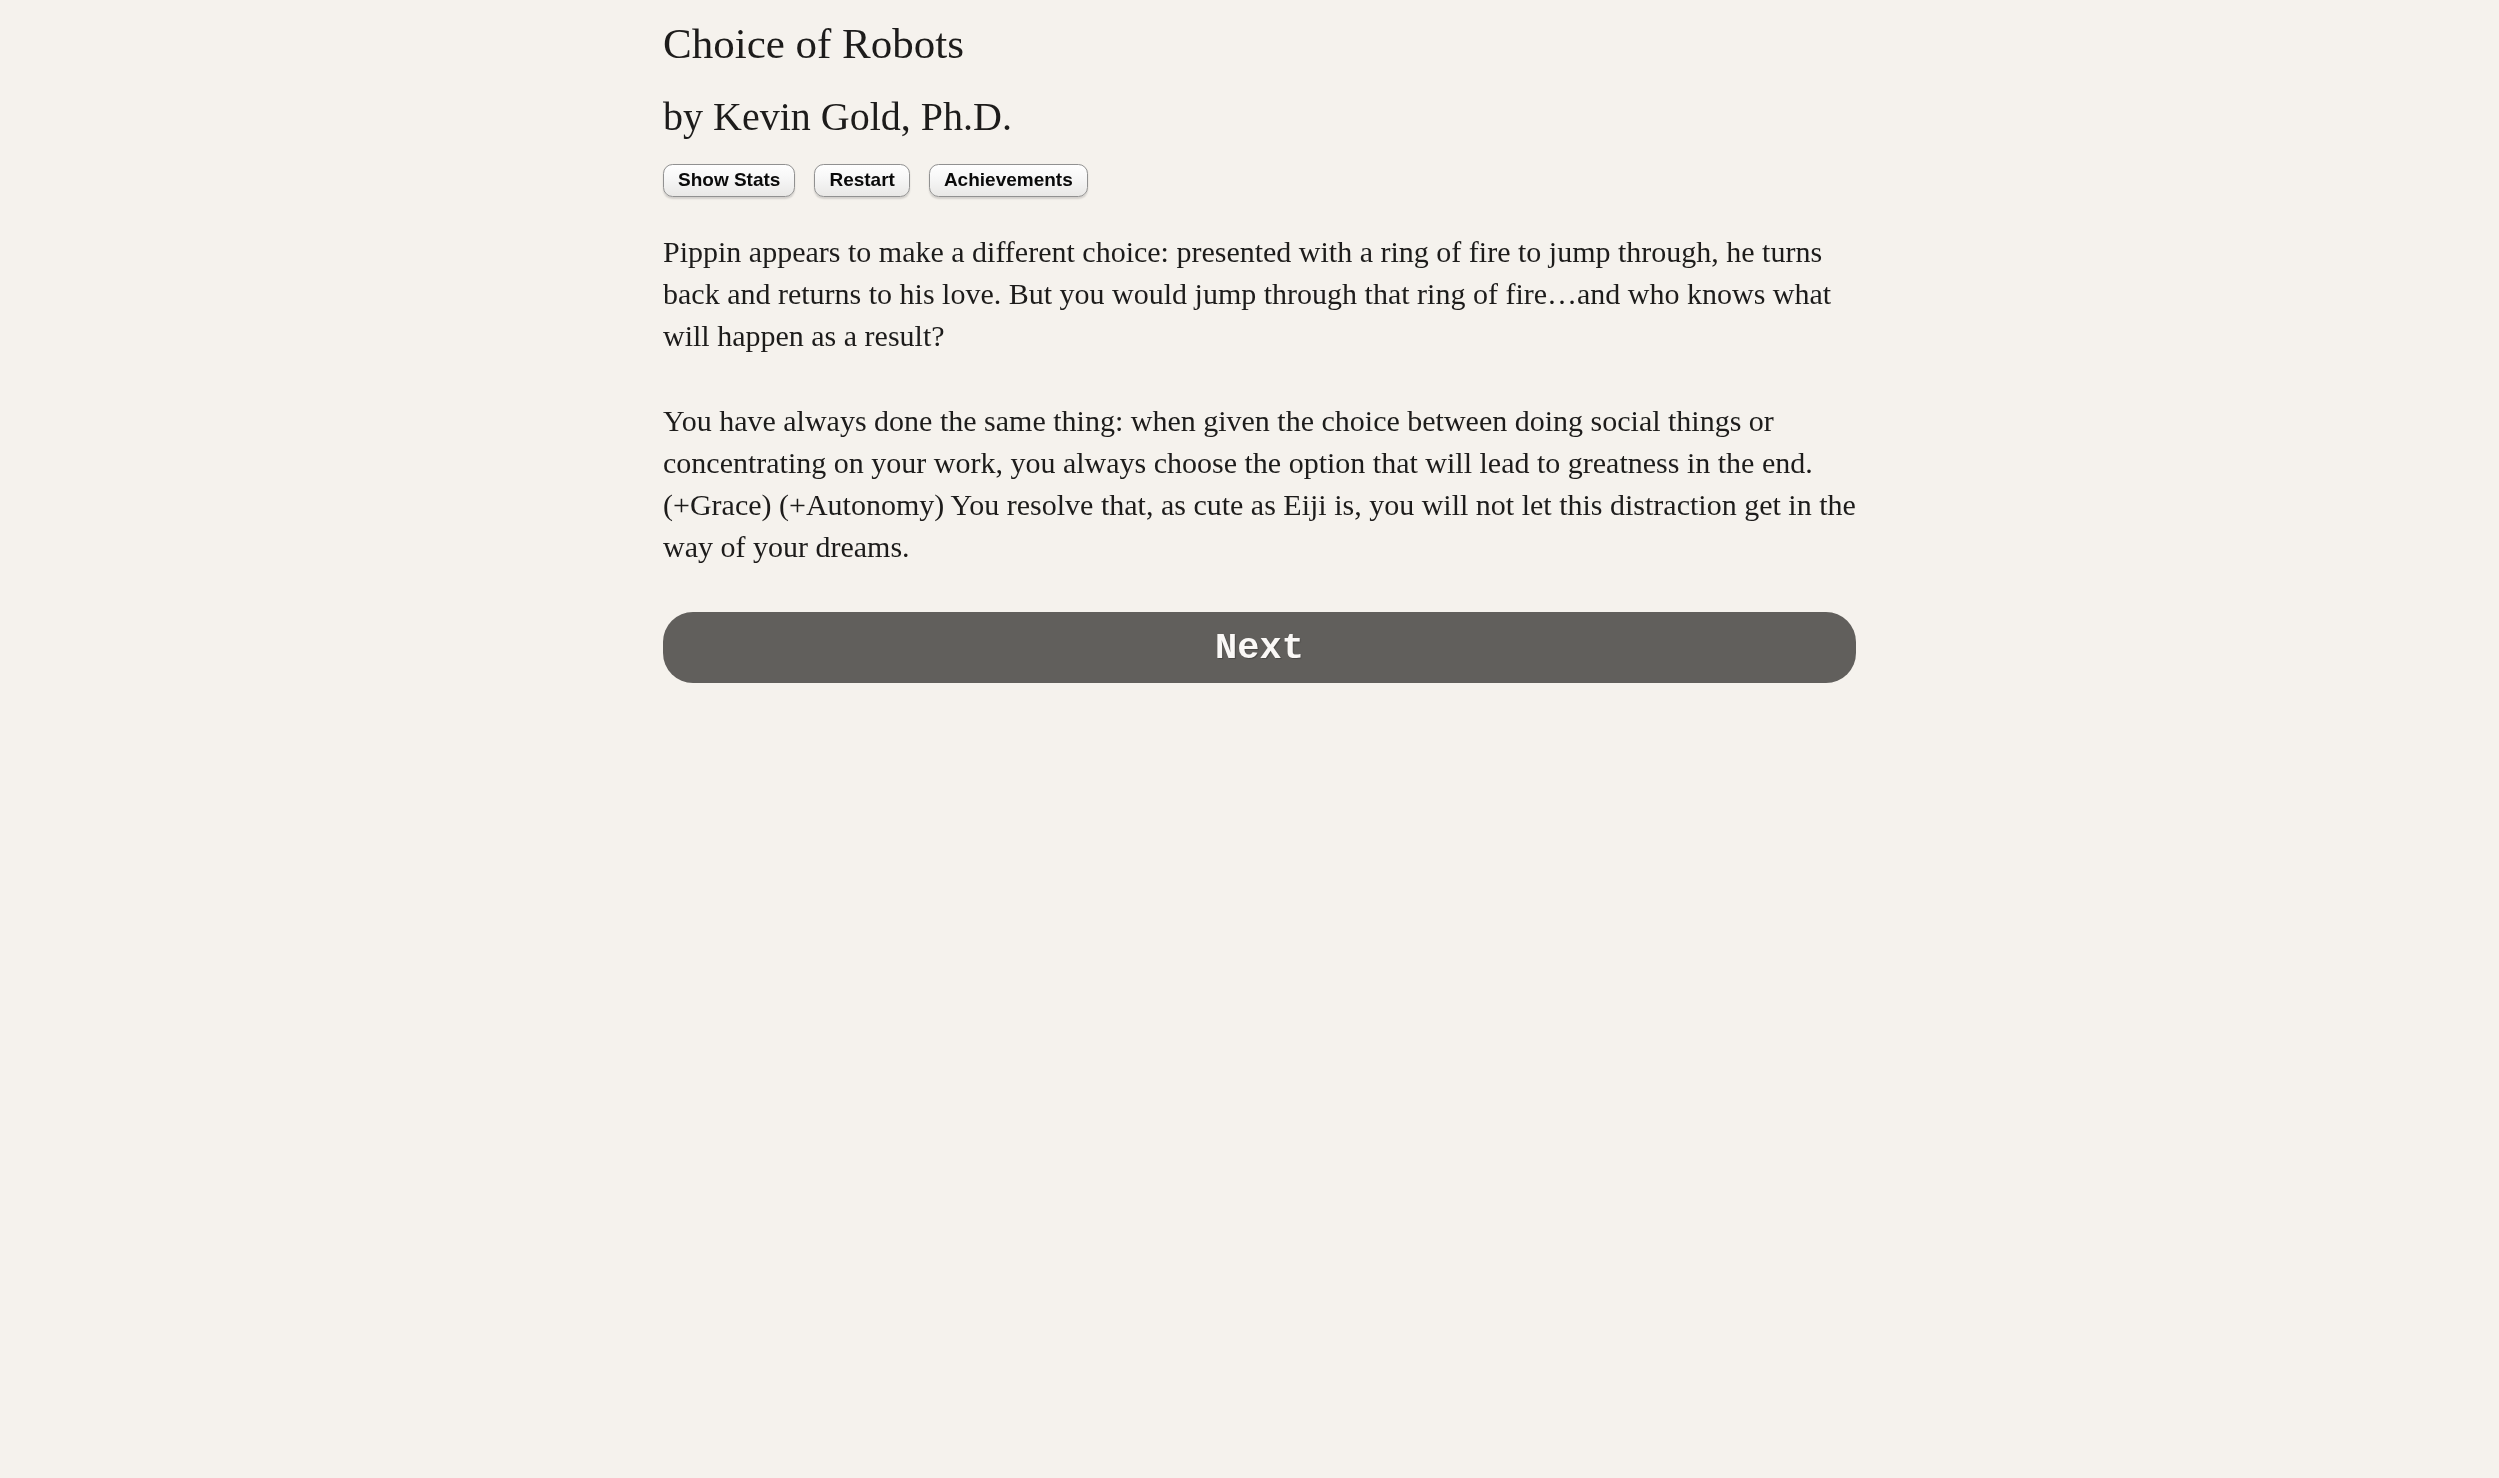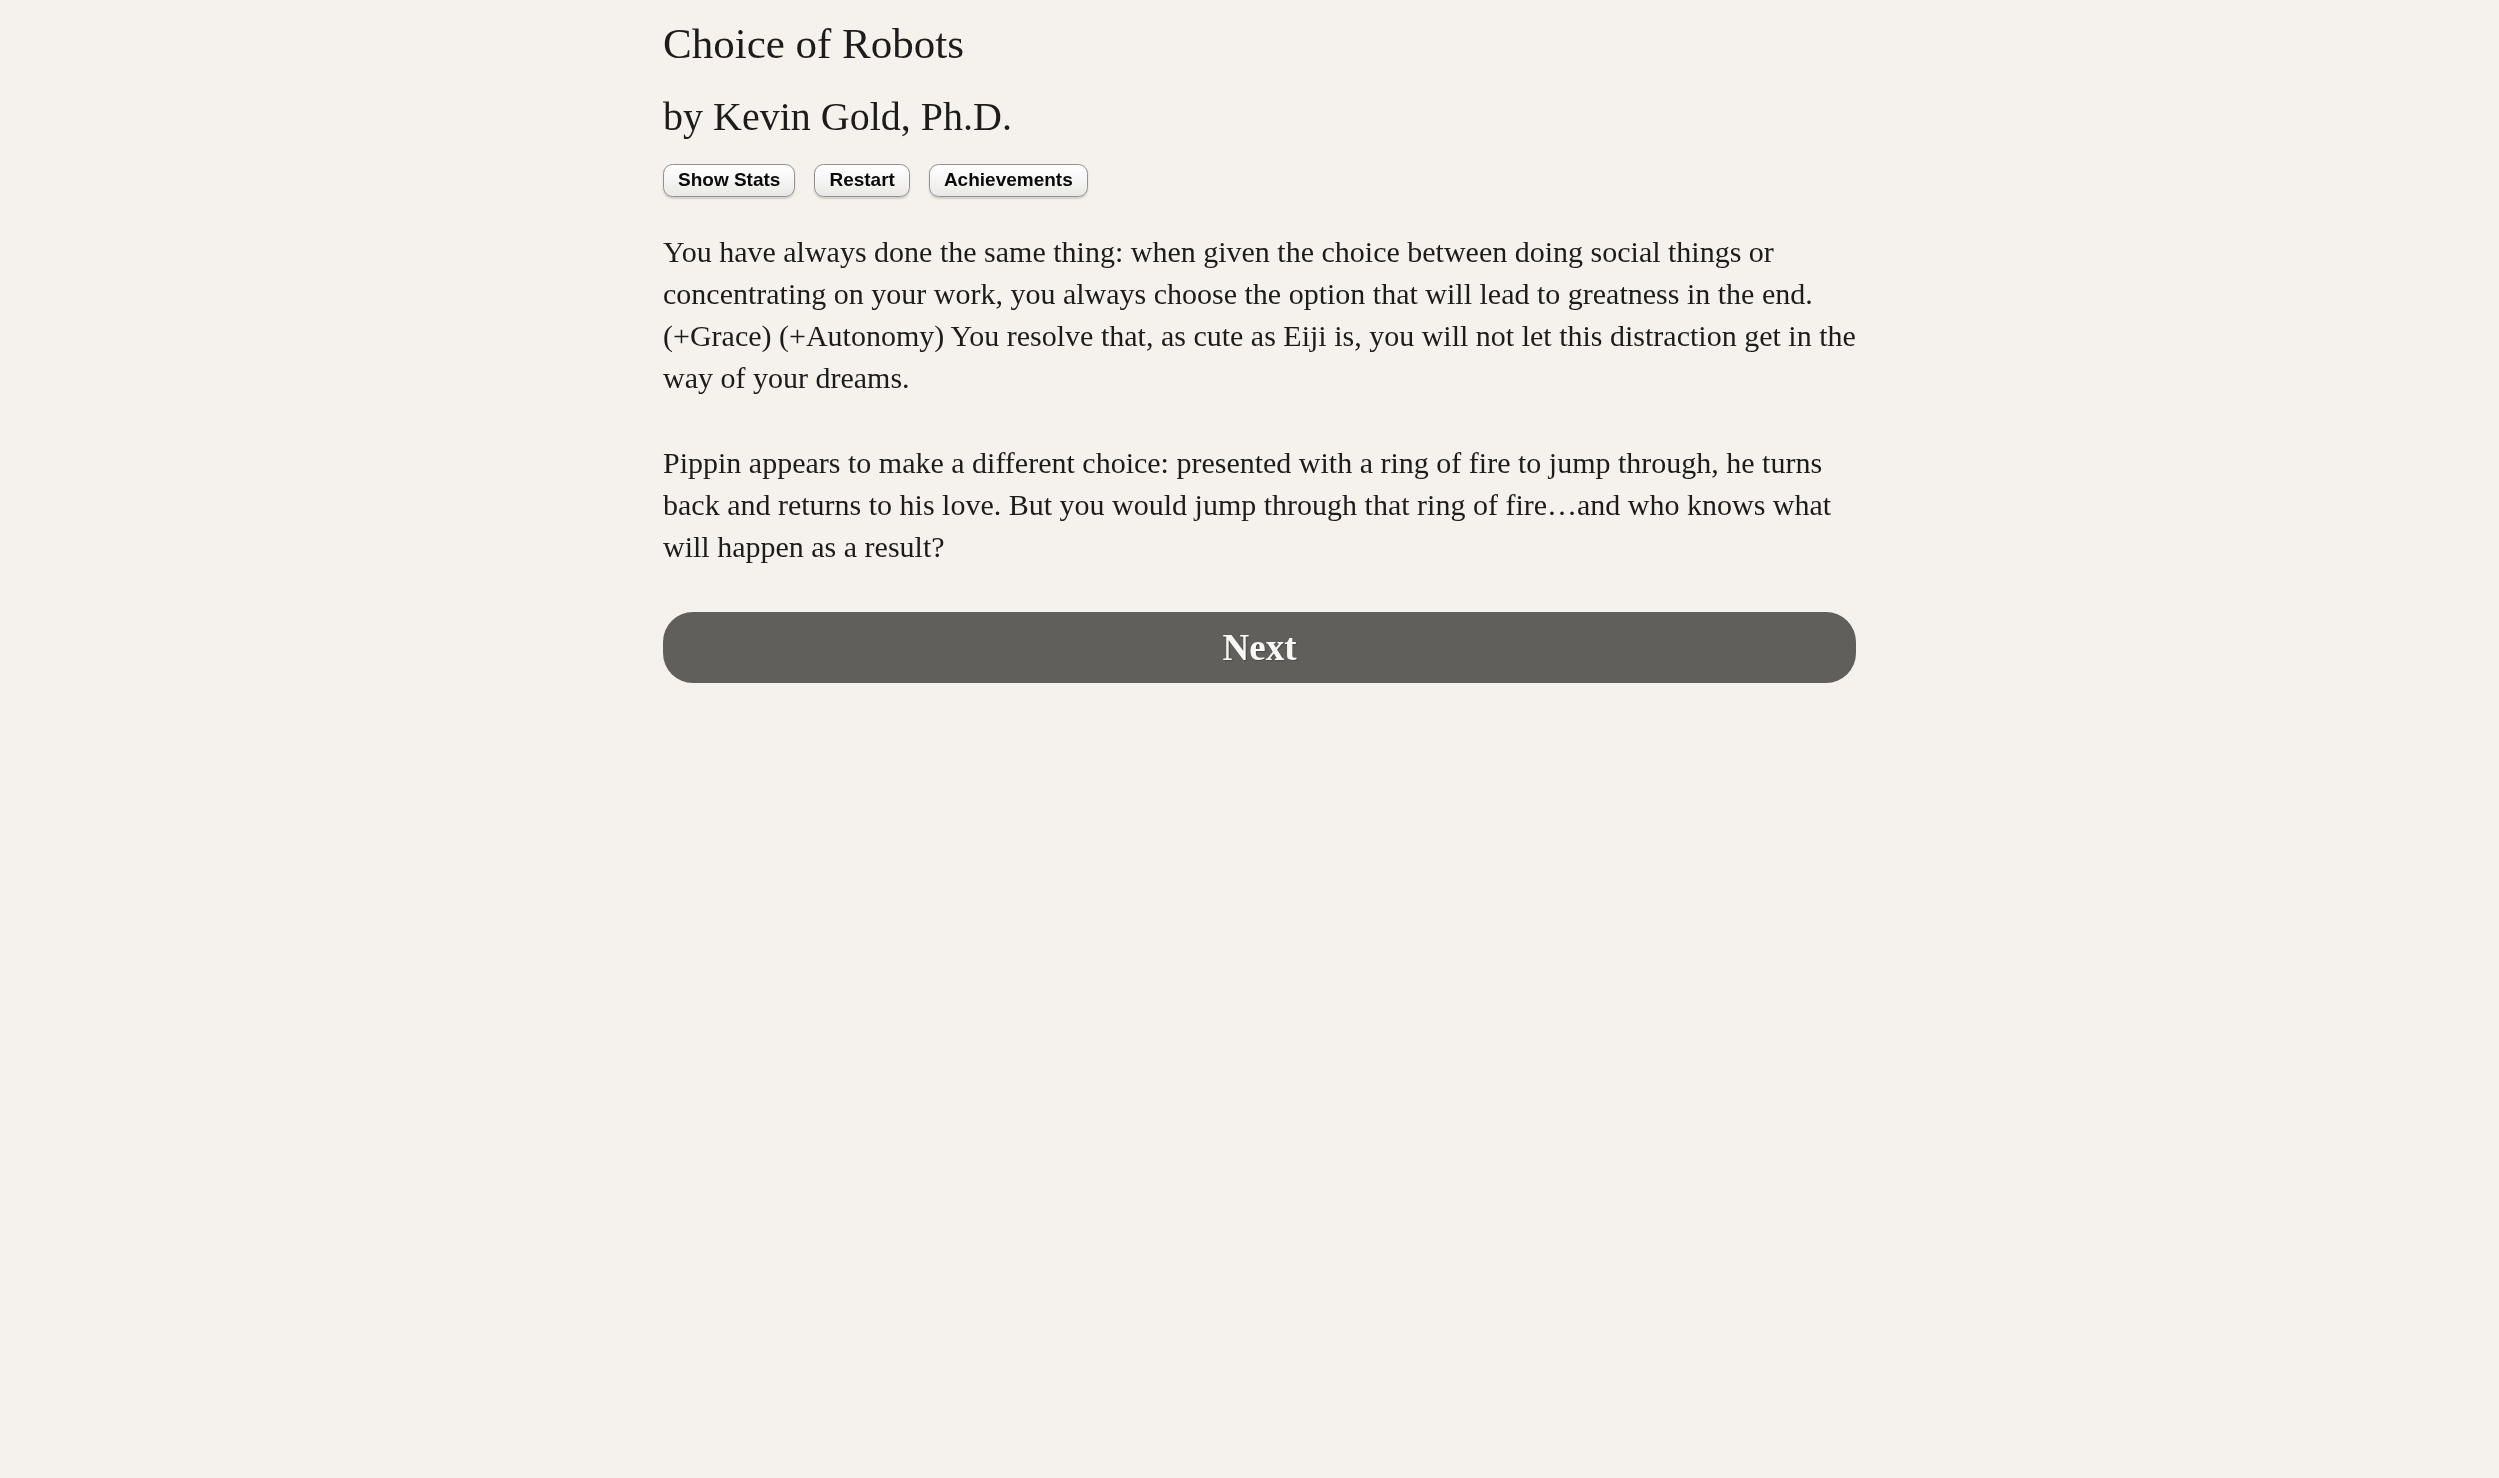--- a/index.html
+++ b/index.html
@@ -65,21 +65,21 @@
   }
   .next-button {
     display: block;
     width: 1193px;
     height: 71px;
     margin-top: 44px;
     border: none;
     border-radius: 30px;
     background: #615f5c;
     color: #faf8f6;
-    font-family: Liberation Serif, serif;
+    font-family: Liberation Mono, monospace;
     font-weight: bold;
     font-size: 37px;
     text-align: center;
     text-shadow: 0.9px 0.9px 0.9px rgba(0,0,0,0.25);
     cursor: pointer;
   }
 </style>
 </head>
 <body>
 
@@ -89,20 +89,20 @@
 
   <p class="author-byline">by Kevin Gold, Ph.D.</p>
 
   <div class="toolbar">
     <button type="button">Show Stats</button>
     <button type="button">Restart</button>
     <button type="button">Achievements</button>
   </div>
 
   <div class="story">
+    <p>Pippin appears to make a different choice: presented with a ring of fire to jump through, he turns back and returns to his love. But you would jump through that ring of fire…and who knows what will happen as a result?</p>
     <p>You have always done the same thing: when given the choice between doing social things or concentrating on your work, you always choose the option that will lead to greatness in the end. (+Grace) (+Autonomy) You resolve that, as cute as Eiji is, you will not let this distraction get in the way of your dreams.</p>
-    <p>Pippin appears to make a different choice: presented with a ring of fire to jump through, he turns back and returns to his love. But you would jump through that ring of fire…and who knows what will happen as a result?</p>
   </div>
 
   <button type="button" class="next-button">Next</button>
 
 </div>
 
 
 </body></html>

